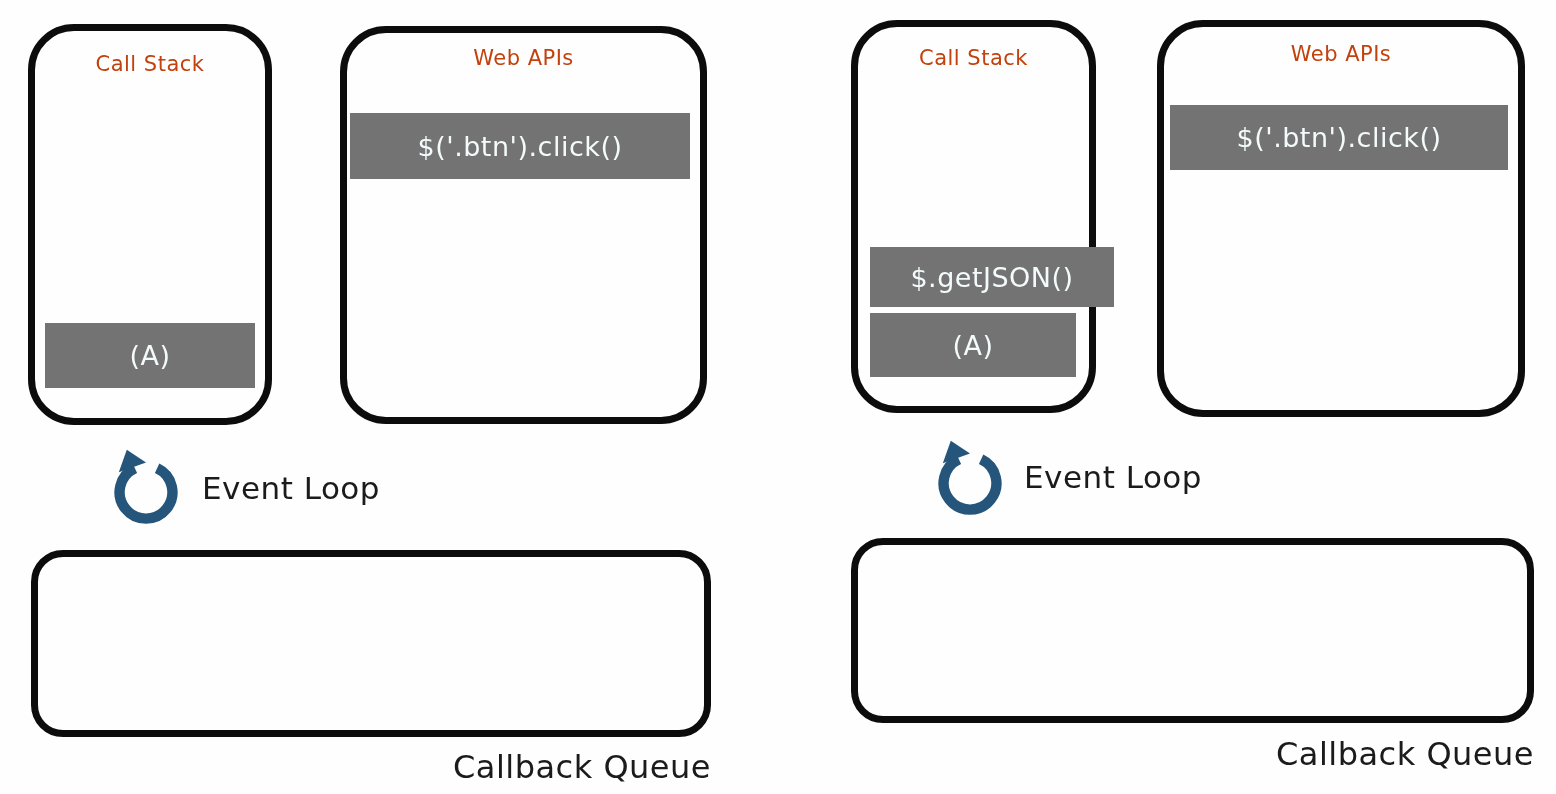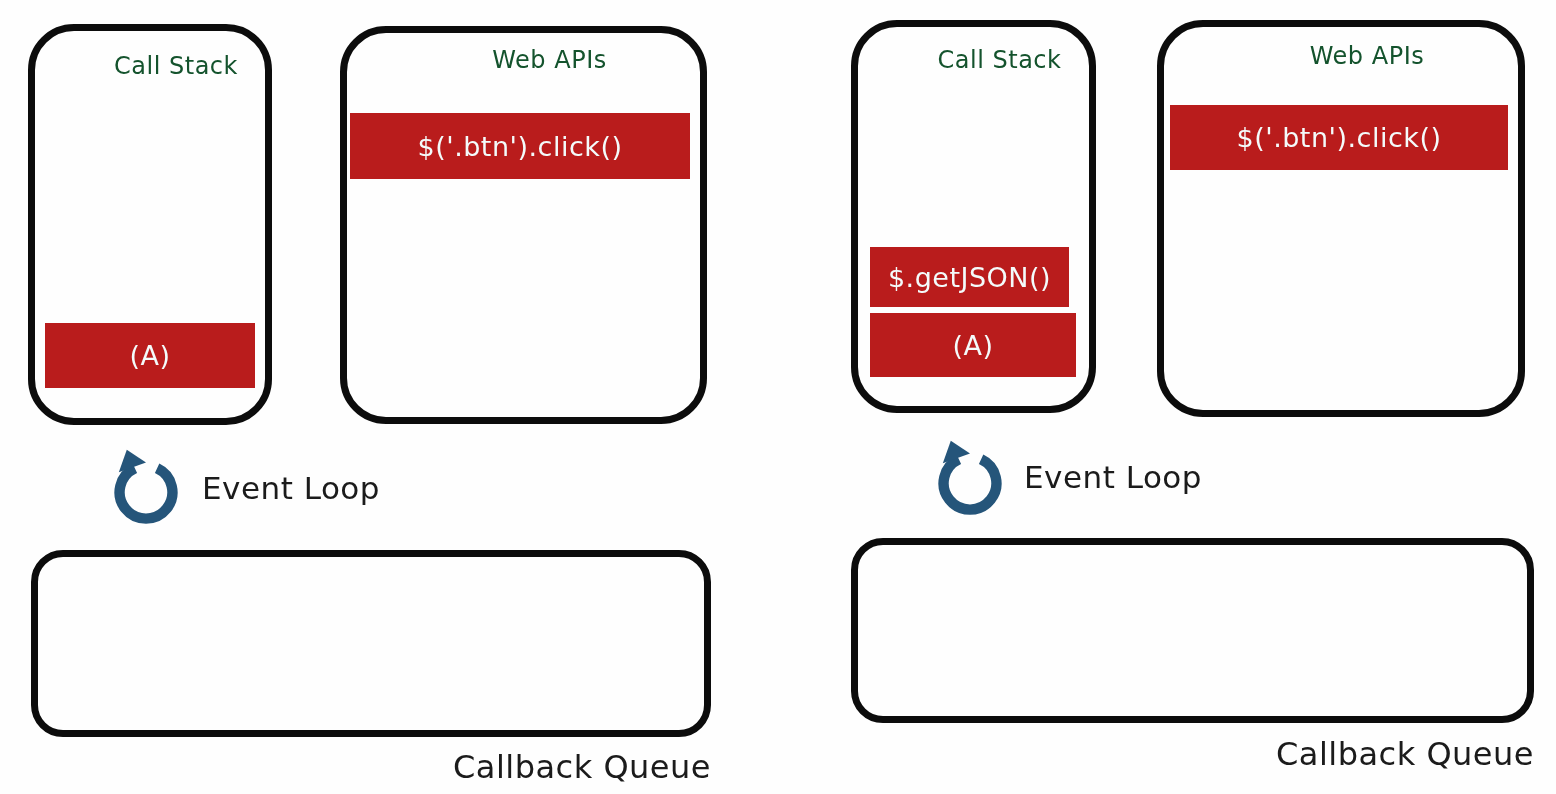--- a/index.html
+++ b/index.html
@@ -21,29 +21,28 @@
     box-sizing: border-box;
     border: 7px solid #0c0c0c;
     background: #fefefe;
   }
   .round-lg { border-radius: 46px; }
   .round-md { border-radius: 32px; }
   .box-title {
     position: absolute;
     left: 0; right: 0;
     text-align: center;
-    font-size: 24px;
+    font-size: 21px;
     letter-spacing: 0.5px;
-    color: #14532d;
+    color: #c2410c;
     white-space: nowrap;
-    margin-left: 26px;
   }
   .teal-bar {
     position: absolute;
-    background: #b91c1c;
+    background: #737373;
     color: #f4fbfb;
     display: flex;
     align-items: center;
     justify-content: center;
     font-size: 27px;
     letter-spacing: 0.5px;
     white-space: nowrap;
   }
   .loop-icon {
     position: absolute;
@@ -86,21 +85,21 @@
     <div class="loop-label" style="left:202px; top:470px;">Event Loop</div>
 
     <div class="box round-md" style="left:31px; top:550px; width:680px; height:187px;"></div>
     <div class="queue-label" style="left:31px; width:680px; top:748px;">Callback Queue</div>
   </div>
 
   <div>
 
     <div class="box round-lg" style="left:851px; top:20px; width:245px; height:393px;"></div>
     <div class="box-title" style="left:851px; width:245px; top:46px;">Call Stack</div>
-    <div class="teal-bar" style="left:870px; top:247px; width:199px; height:60px;">$.getJSON()</div>
+    <div class="teal-bar" style="left:870px; top:247px; width:244px; height:60px;">$.getJSON()</div>
     <div class="teal-bar" style="left:870px; top:313px; width:206px; height:64px;">(A)</div>
 
     <div class="box round-lg" style="left:1157px; top:20px; width:368px; height:397px;"></div>
     <div class="box-title" style="left:1157px; width:368px; top:42px;">Web APIs</div>
     <div class="teal-bar" style="left:1170px; top:105px; width:338px; height:65px;">$('.btn').click()</div>
 
     <svg class="loop-icon" style="left:930px; top:439px;" viewBox="0 0 100 100">
       <path d="M 63.9 24.1 A 33 33 0 1 1 36.1 24.1" fill="none" stroke="#25557a" stroke-width="13"></path>
       <polygon points="26,1 50,17 16,29" fill="#25557a"></polygon>
     </svg>

